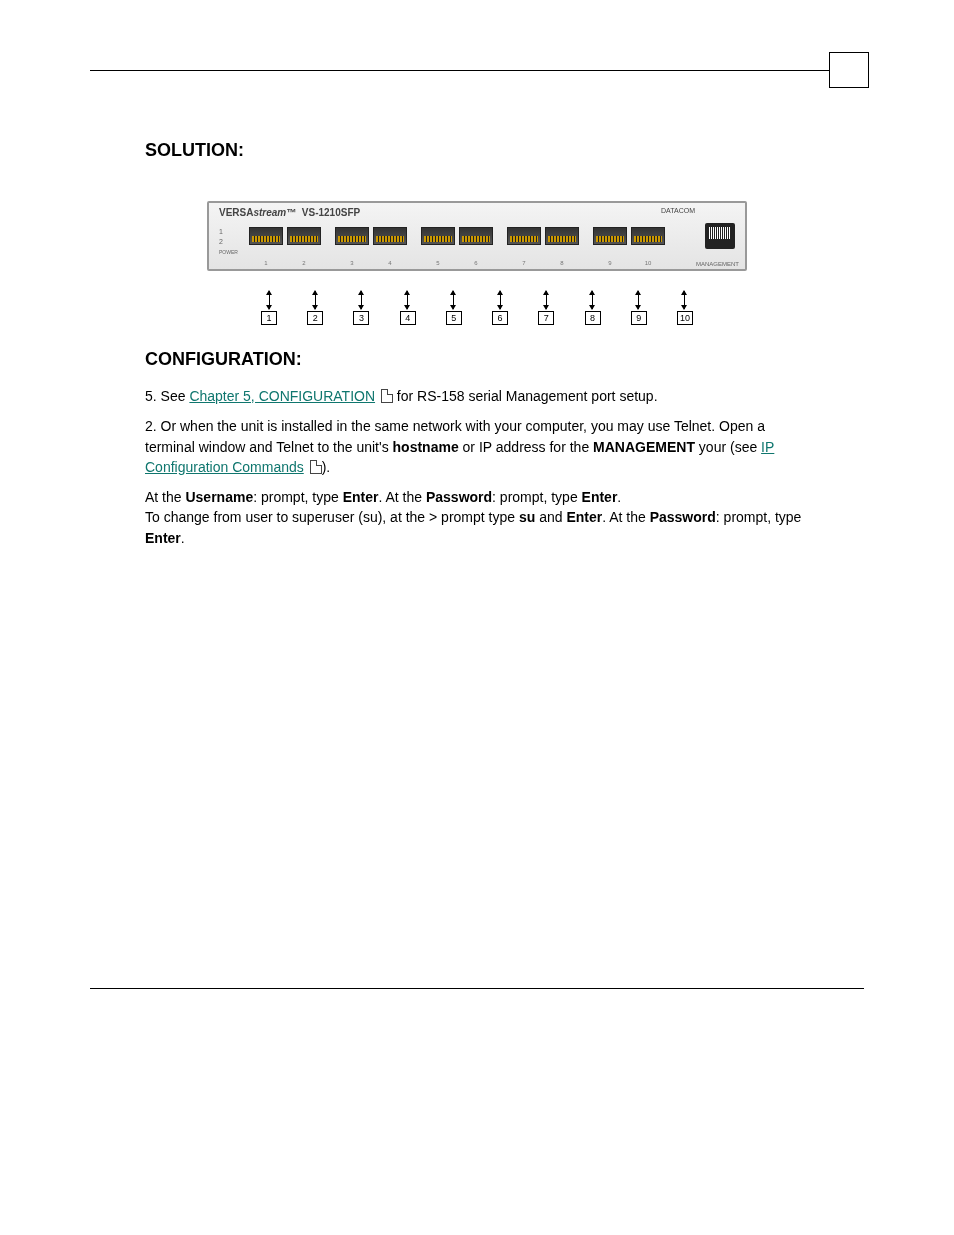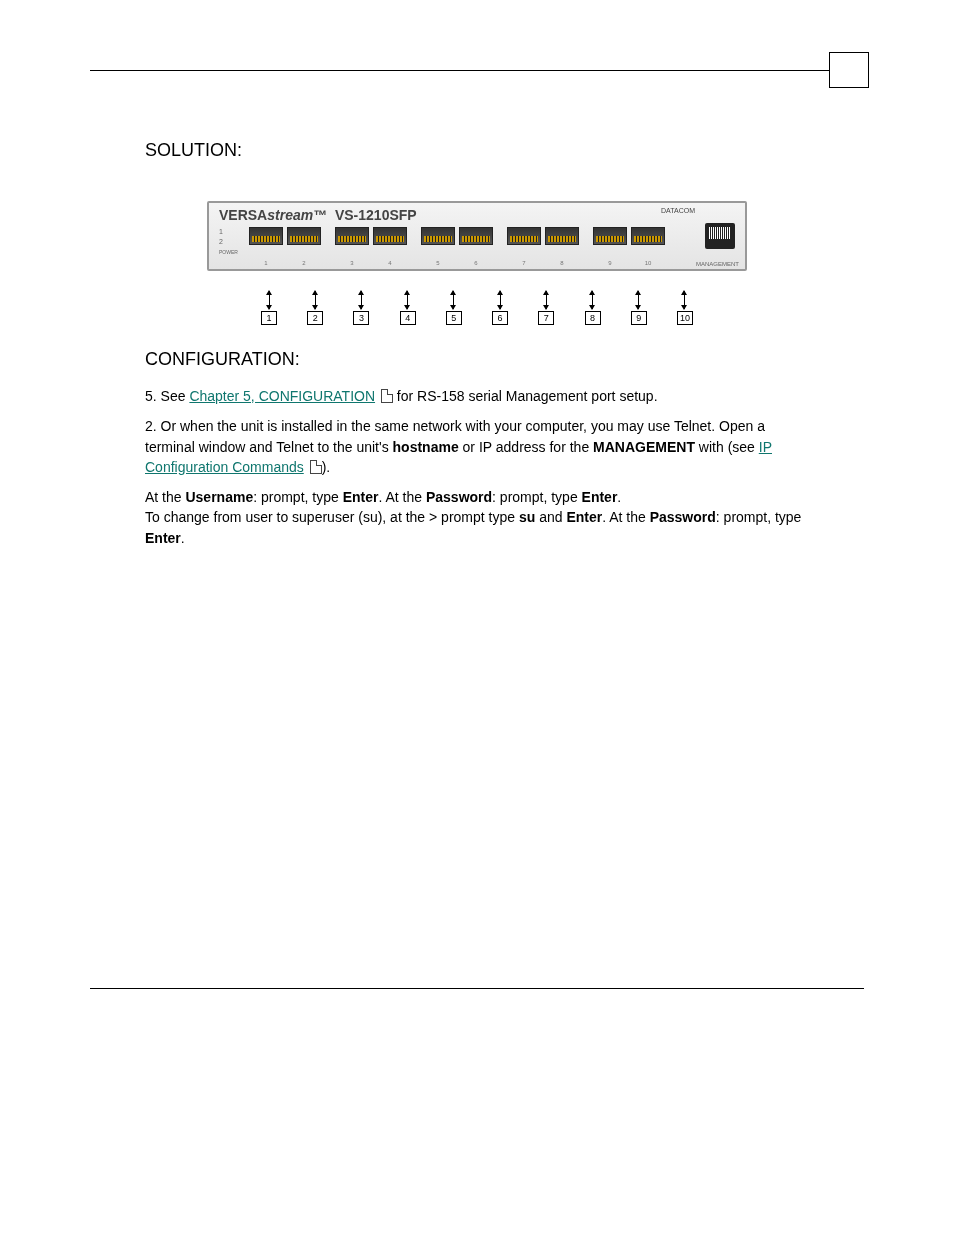--- a/index.html
+++ b/index.html
@@ -28,40 +28,40 @@
     right: -5px;
     top: -8px;
     width: 40px;
     height: 36px;
     border: 1px solid #000;
     background: #fff;
   }
   .content { padding: 0 55px; }
   h3 {
     font-family: Arial, Helvetica, sans-serif;
-    font-weight: normal;
+    font-weight: bold;
     font-size: 18px;
     margin: 0 0 16px 0;
   }
   .figure {
     margin: 40px 0 24px 0;
     display: flex;
     justify-content: center;
   }
   .device-img-wrap { width: 540px; }
   .device-panel {
     border: 2px solid #999;
     background: linear-gradient(#f4f4f4,#e4e4e4);
     height: 70px;
     position: relative;
     border-radius: 2px;
   }
   .device-label {
     position: absolute; left: 10px; top: 4px;
-    font-size: 14px; color: #444; font-weight: bold;
+    font-size: 10px; color: #444; font-weight: bold;
   }
   .device-label .stream { font-style: italic; }
   .datacom-logo {
     position: absolute; right: 50px; top: 4px;
     font-size: 7px; color: #444;
   }
   .mgmt-port {
     position: absolute; right: 10px; top: 20px;
     width: 30px; height: 26px; background: #222;
     border-radius: 2px;
@@ -281,21 +281,21 @@
     </div>
 
     <h3>CONFIGURATION:</h3>
 
     <p class="body">
       <span>5. See </span><a href="#" class="link">Chapter 5, CONFIGURATION</a>
       <span class="page-icon"></span><span> for RS-158 serial Management port setup.</span>
     </p>
 
     <p class="body">
-      <span>2. Or when the unit is installed in the same network with your computer, you may use Telnet. Open a terminal window and Telnet to the unit's </span><span class="bold">hostname</span><span> or IP address for the </span><span class="bold">MANAGEMENT</span><span> with (see </span><a href="#" class="link">IP Configuration Commands</a> <span class="page-icon"></span><span>).</span>
+      <span>2. Or when the unit is installed in the same network with your computer, you may use Telnet. Open a terminal window and Telnet to the unit's </span><span class="bold">hostname</span><span> or IP address for the </span><span class="bold">MANAGEMENT</span><span> your (see </span><a href="#" class="link">IP Configuration Commands</a> <span class="page-icon"></span><span>).</span>
     </p>
 
     <p class="body">
       <span>At the </span><span class="bold">Username</span><span>: prompt, type </span><span class="bold">Enter</span><span>. At the </span><span class="bold">Password</span><span>: prompt, type </span><span class="bold">Enter</span><span>.</span>
       <br>
       <span>To change from user to superuser (su), at the &gt; prompt type </span><span class="bold">su</span><span> and </span><span class="bold">Enter</span><span>. At the </span><span class="bold">Password</span><span>: prompt, type </span><span class="bold">Enter</span><span>.</span>
     </p>
   </div>
 
   <div class="bottom-rule"></div>

